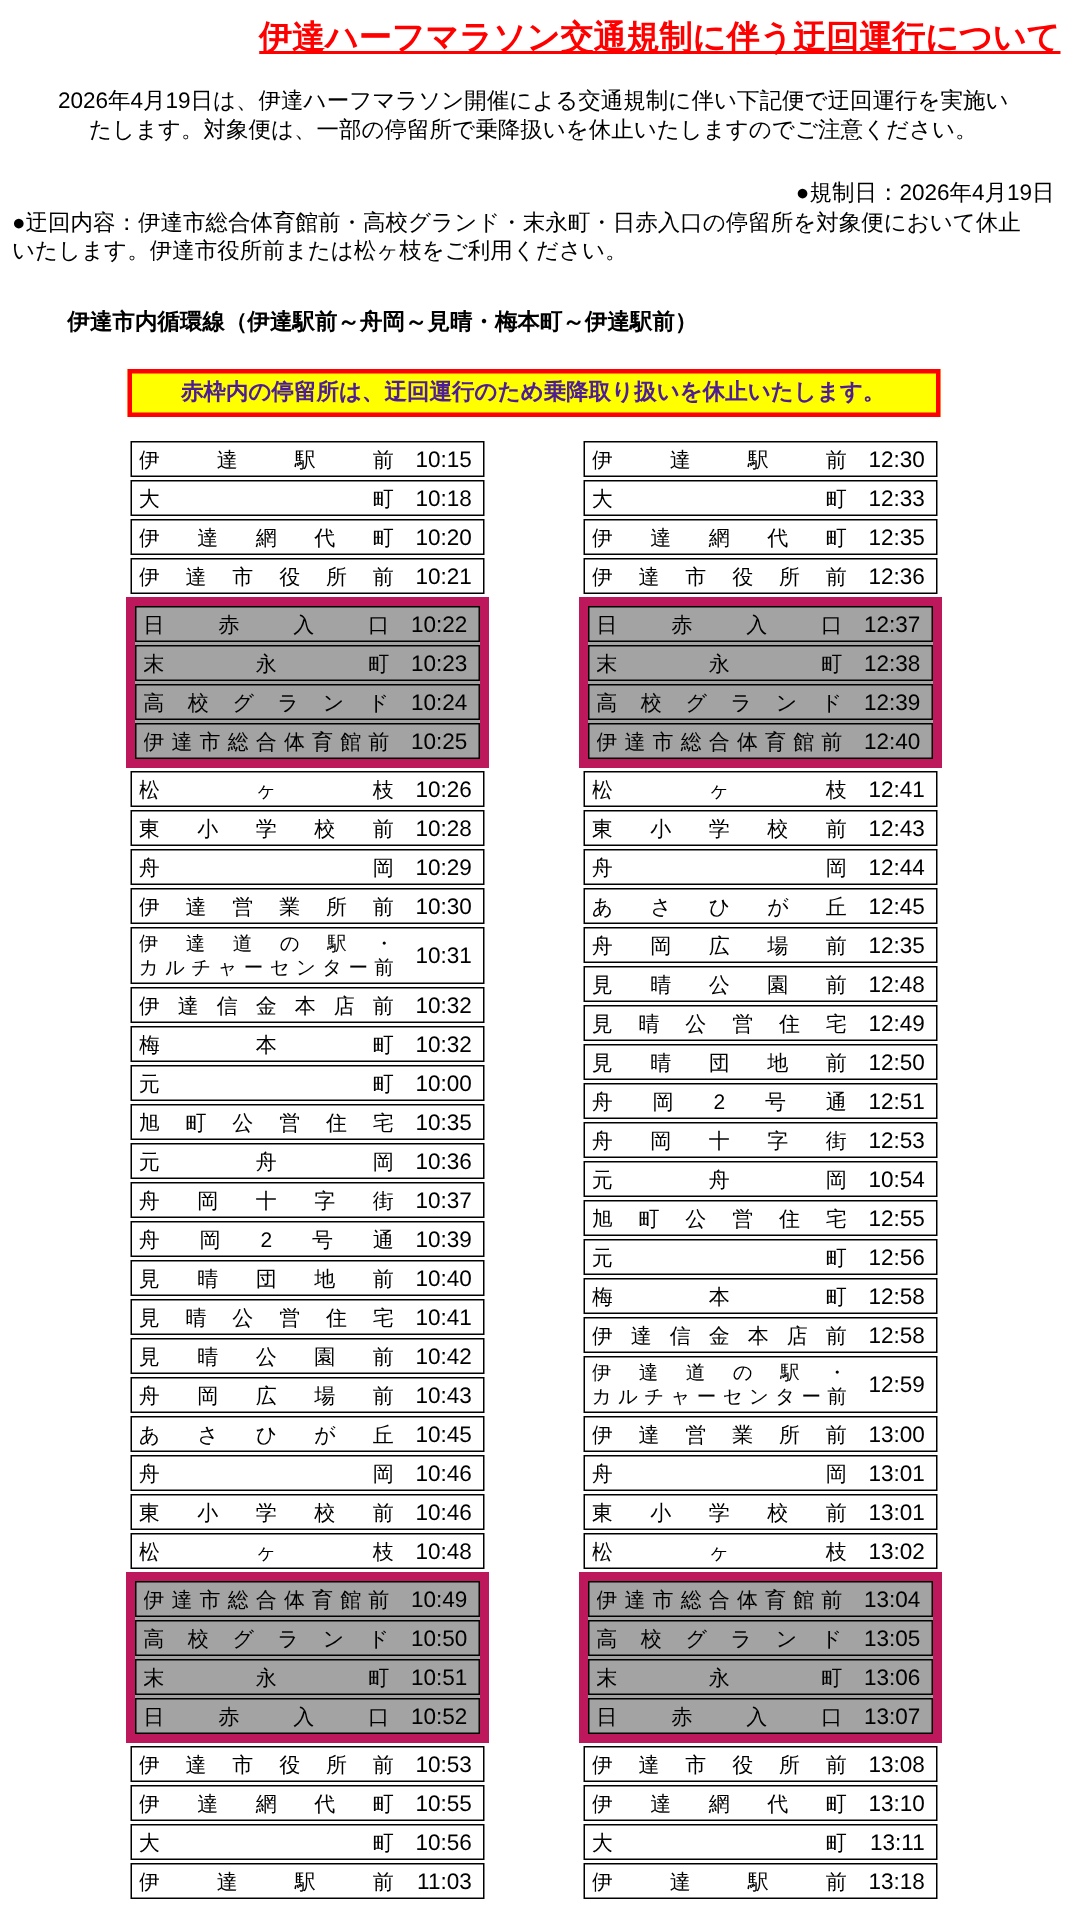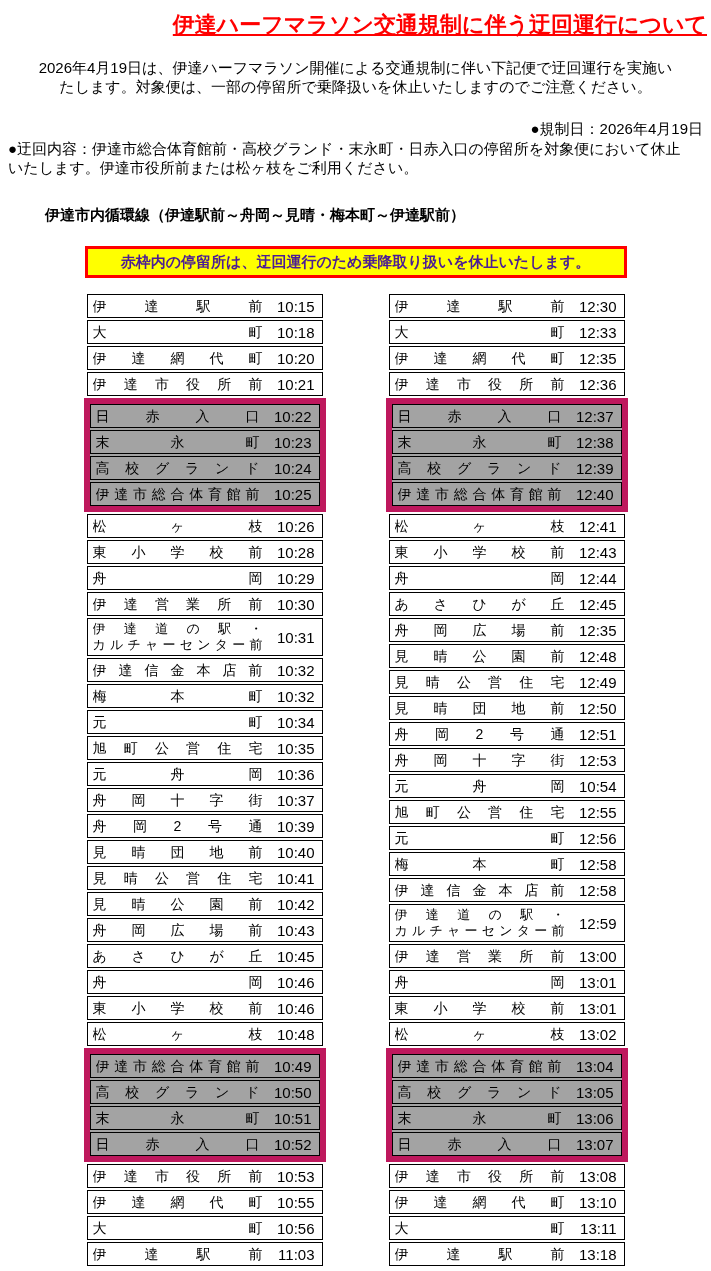--- a/index.html
+++ b/index.html
@@ -181,21 +181,21 @@
         <div class="row">
           <span class="stop-name">伊達信金本店前</span>
           <span class="stop-time">10:32</span>
         </div>
         <div class="row">
           <span class="stop-name">梅本町</span>
           <span class="stop-time">10:32</span>
         </div>
         <div class="row">
           <span class="stop-name">元町</span>
-          <span class="stop-time">10:34</span>
+          <span class="stop-time">10:00</span>
         </div>
         <div class="row">
           <span class="stop-name">旭町公営住宅</span>
           <span class="stop-time">10:35</span>
         </div>
         <div class="row">
           <span class="stop-name">元舟岡</span>
           <span class="stop-time">10:36</span>
         </div>
         <div class="row">

